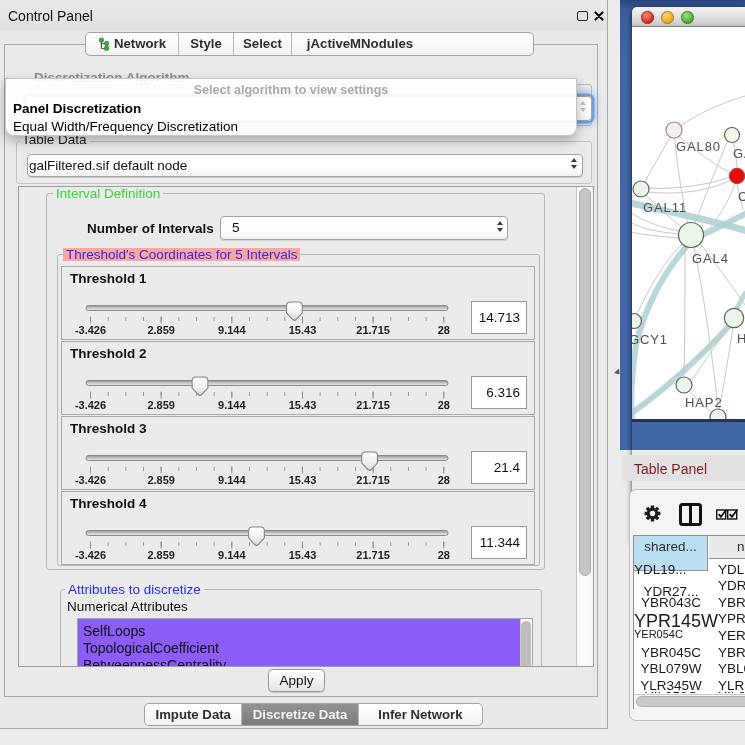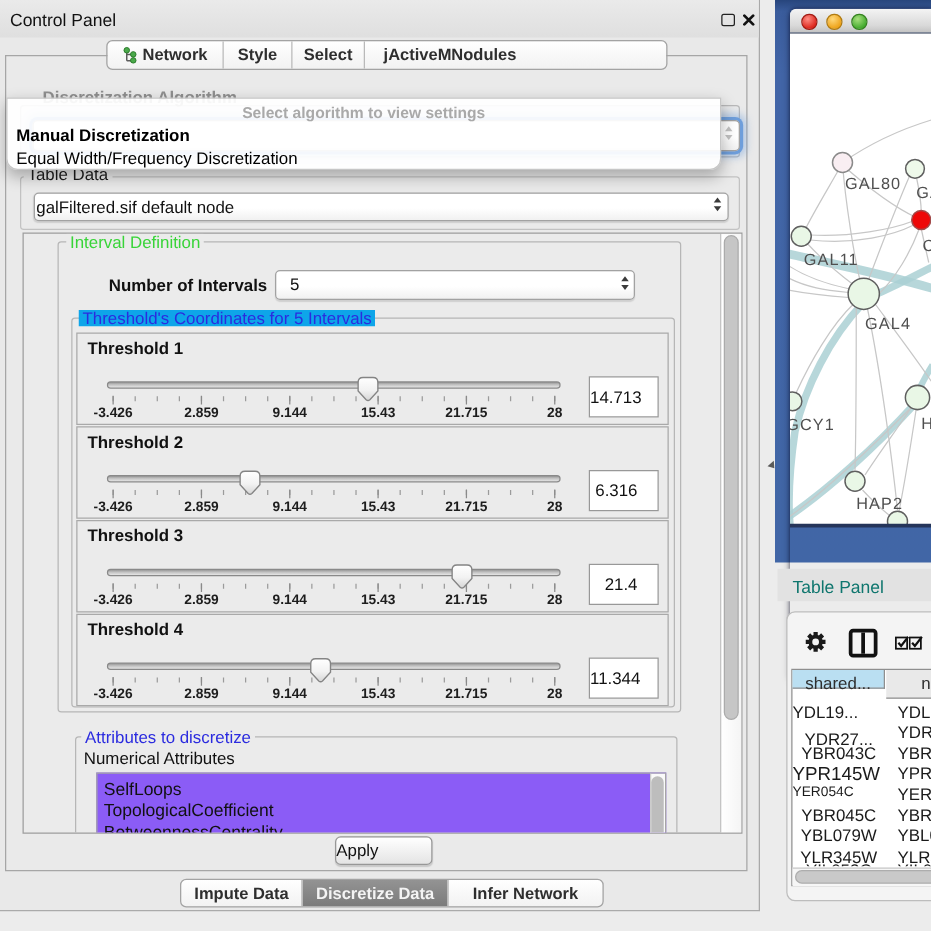--- a/index.html
+++ b/index.html
@@ -5,21 +5,21 @@
 body{position:relative;overflow:hidden;background:#ececec;font-family:"Liberation Sans",sans-serif;-webkit-font-smoothing:antialiased}
 .a{position:absolute}
 .grp{position:absolute;border:1px solid #b9b9b9;border-radius:3px}
 .gt{position:absolute;background:#eaeaea;padding:0 3px;font-size:13.5px;line-height:13.5px;white-space:nowrap}
 .combo{position:absolute;background:linear-gradient(#ffffff 55%,#f1f1f1);border:1px solid #a2a2a2;border-radius:4px;font-size:13.5px;color:#111;box-shadow:0 1px 1px rgba(0,0,0,.12)}
 .arrs{position:absolute;width:9px}
 .au{width:0;height:0;border-left:3.2px solid transparent;border-right:3.2px solid transparent;border-bottom:4.2px solid #3a3a3a;margin:0 auto 3.2px}
 .ad{width:0;height:0;border-left:3.2px solid transparent;border-right:3.2px solid transparent;border-top:4.2px solid #3a3a3a;margin:0 auto}
 .tp{position:absolute;left:42px;width:474px;height:73.5px;border:1px solid #a9a9a9;background:#ebebeb}
 .tlab{position:absolute;left:8px;top:4px;font-size:13.5px;font-weight:bold;color:#111}
-.vbox{position:absolute;left:409px;top:34px;width:56px;height:32.5px;background:#fff;border:1px solid #989898;font-size:13.5px;color:#111;text-align:right;line-height:31px;padding-right:16px}
+.vbox{position:absolute;left:409px;top:34px;width:56px;height:32.5px;background:#fff;border:1px solid #989898;font-size:13.5px;color:#111;text-align:right;line-height:31px;padding-right:6px}
 .tabbar{position:absolute;display:flex;background:linear-gradient(#ffffff,#f2f2f2);border:1px solid #a3a3a3;border-radius:5px;overflow:hidden}
 .tab{font-size:13.2px;font-weight:bold;color:#2e2e2e;text-align:center;border-left:1px solid #b9b9b9}
 .tab:first-child{border-left:none}
 .tabsel{background:linear-gradient(#939393,#7b7b7b);color:#f4f4f4}
 </style></head><body>
 <div class="a" style="left:0;top:0;width:608px;height:729px;background:#e9e9e9;border-right:1px solid #a9a9a9;border-bottom:1px solid #aaaaaa">
 <div class="a" style="left:0;top:0;width:607px;height:30px;background:linear-gradient(#eaeaea,#dfdfdf)">
 <div class="a" style="left:8px;top:8px;font-size:14px;color:#111">Control Panel</div>
 <div class="a" style="left:577px;top:11px;width:11px;height:9.5px;border:1.6px solid #222;border-radius:2px"></div>
 <svg class="a" style="left:594px;top:11px" width="10" height="10">
@@ -58,21 +58,21 @@
 <div class="a" style="left:560px;top:1px;width:12px;height:388px;background:#c6c6c6;border:1px solid #ababab;border-radius:6.5px"></div>
 <div class="grp" style="left:27px;top:6px;width:499px;height:377px;border-color:#b6b6b6"></div>
 <div class="gt" style="left:34px;top:0px;color:#38d438;background:#ebebeb">Interval Definition</div>
 <div class="a" style="left:68px;top:34px;font-size:13.5px;font-weight:bold;color:#111">Number of Intervals</div>
 <div class="combo" style="left:201px;top:29px;width:288px;height:24px;line-height:22px;padding-left:11px">5
 <div class="arrs" style="left:274px;top:4px">
           <div class="au"></div>
           <div class="ad"></div>
         </div></div>
 <div class="grp" style="left:38px;top:67px;width:483px;height:312px;border-color:#b6b6b6"></div>
-<div class="gt" style="left:44px;top:60.5px;color:#2b2bdf;background:#0ea5e9">Threshold's Coordinates for 5 Intervals</div>
+<div class="gt" style="left:44px;top:60.5px;color:#2b2bdf;background:#fca5a5">Threshold's Coordinates for 5 Intervals</div>
 <div class="tp" style="top:79px">
 <div class="tlab">Threshold 1</div>
 <svg width="474" height="73" style="position:absolute;left:0;top:0">
           <defs>
             <linearGradient id="tg266" x1="0" y1="0" x2="0" y2="1">
               <stop offset="0" stop-color="#8e8e8e"></stop>
               <stop offset="0.45" stop-color="#c2c2c2"></stop>
               <stop offset="1" stop-color="#ededed"></stop>
             </linearGradient>
             <linearGradient id="th266" x1="0" y1="0" x2="0" y2="1">
@@ -182,30 +182,30 @@
 <div class="gt" style="left:46px;top:396px;color:#2b2bdf;background:#ebebeb">Attributes to discretize</div>
 <div class="a" style="left:48px;top:412px;font-size:13.5px;font-weight:normal;color:#111">Numerical Attributes</div>
 <div class="a" style="left:58px;top:431px;width:456px;height:60px;background:#8b5cf6;border:1px solid #a5a5a5">
 <div class="a" style="left:5px;top:4px;font-size:14px;color:#111">SelfLoops</div>
 <div class="a" style="left:5px;top:21px;font-size:14px;color:#111">TopologicalCoefficient</div>
 <div class="a" style="left:5px;top:38px;font-size:14px;color:#111">BetweennessCentrality</div>
 <div class="a" style="right:0;top:0;width:12px;height:58px;background:#fafafa;border-left:1px solid #ccc"></div>
 <div class="a" style="right:1px;top:2px;width:10px;height:54px;background:#bdbdbd;border-radius:5px 5px 0 0"></div>
 </div>
 </div>
-<div class="a" style="left:268px;top:669px;width:78px;height:23px;background:linear-gradient(#ffffff,#e4e4e4);border:1px solid #979797;border-radius:4.5px;font-size:13.5px;color:#111;line-height:21px;box-shadow:0 1px 1px rgba(0,0,0,.15)">Apply</div>
+<div class="a" style="left:268px;top:669px;width:57px;height:23px;background:linear-gradient(#ffffff,#e4e4e4);border:1px solid #979797;border-radius:4.5px;font-size:13.5px;color:#111;text-align:center;line-height:21px;box-shadow:0 1px 1px rgba(0,0,0,.15)">Apply</div>
 <div class="tabbar" style="left:144px;top:703px;width:339px;height:23px">
 <div class="tab" style="width:97px;line-height:21px">Impute Data</div>
 <div class="tab tabsel" style="width:117px;line-height:21px">Discretize Data</div>
 <div class="tab" style="width:125px;line-height:21px">Infer Network</div>
 </div>
 </div>
 <div class="a" style="left:5px;top:78px;width:572px;height:58px;background:rgba(255,255,255,.92);border:1px solid #c6c6c6;border-radius:0 0 9px 9px;box-shadow:0 5px 12px rgba(0,0,0,.28);z-index:60">
 <div style="text-align:center;font-size:12.5px;font-weight:bold;color:#a9a9a9;margin-top:4px">Select algorithm to view settings</div>
-<div style="font-size:13.5px;font-weight:bold;color:#000;margin:4px 0 0 7px">Manual Discretization</div>
+<div style="font-size:13.5px;font-weight:bold;color:#000;margin:4px 0 0 7px">Panel Discretization</div>
 <div style="font-size:13.5px;color:#000;margin:2.5px 0 0 7px">Equal Width/Frequency Discretization</div>
 </div>
 <svg class="a" style="left:613px;top:367px" width="8" height="9">
     <path d="M1 6 L6 1.5 L6.5 7.5 Z" fill="#5a5a5a"></path>
   </svg>
 <div class="a" style="left:620px;top:0;width:125px;height:450px;background:linear-gradient(#27457c 0px,#3a5c9c 9px,#4265a7 60px,#4166a6 100%)">
 <div class="a" style="left:12px;top:7px;width:113px;height:534px;border-radius:5px 0 0 0;overflow:hidden;box-shadow:0 2px 6px rgba(0,0,25,.5),0 0 3px rgba(0,0,30,.4)">
 <div class="a" style="left:0;top:0;width:113px;height:20px;background:linear-gradient(#f4f4f4 0,#d9d9d9 70%,#c3c3c3 100%);border-bottom:1px solid #7e7e7e"></div>
 <div class="a" style="left:9px;top:4px;width:12.5px;height:12.5px;border-radius:50%;background:radial-gradient(circle at 38% 30%,#ff8d84,#dd2a20 70%);border:1px solid #a21b13"></div>
 <div class="a" style="left:29px;top:4px;width:12.5px;height:12.5px;border-radius:50%;background:radial-gradient(circle at 38% 30%,#ffd87a,#eea41c 70%);border:1px solid #b07b12"></div>
@@ -255,21 +255,21 @@
           <text x="60" y="236" font-size="13" letter-spacing="0.9" fill="#4f4f4f">GAL4</text>
           <text x="-3" y="317" font-size="13" letter-spacing="0.9" fill="#4f4f4f">GCY1</text>
           <text x="105" y="316" font-size="13" letter-spacing="0.9" fill="#4f4f4f">H</text>
           <text x="53" y="380" font-size="13" letter-spacing="0.9" fill="#4f4f4f">HAP2</text>
         </svg>
 </div>
 </div>
 <div class="a" style="left:12px;top:419px;width:113px;height:2.5px;background:#25355a"></div>
 </div>
 <div class="a" style="left:622px;top:455px;width:123px;height:26px;background:#e2e2e2">
-<div class="a" style="left:12px;top:6px;font-size:14px;color:#0f766e">Table Panel</div>
+<div class="a" style="left:12px;top:6px;font-size:14px;color:#7f1d1d">Table Panel</div>
   </div>
 <div class="a" style="left:629px;top:489px;width:125px;height:232px;background:#f4f4f4;border:1px solid #bdbdbd;border-radius:7px">
 <svg class="a" style="left:13px;top:14px" width="19" height="19" viewBox="0 0 19 19">
       <g fill="#1a1a1a">
         <circle cx="9.5" cy="9.5" r="5.7"></circle>
         <g stroke="#1a1a1a" stroke-width="3.4">
           <path d="M9.5 1.6v15.8M1.6 9.5h15.8M3.9 3.9l11.2 11.2M15.1 3.9L3.9 15.1"></path>
         </g>
       </g>
       <circle cx="9.5" cy="9.5" r="2.7" fill="#f4f4f4"></circle>
@@ -279,30 +279,30 @@
     </div>
 <svg class="a" style="left:86px;top:18px" width="12" height="12" viewBox="0 0 12 12">
       <rect x="0.7" y="2" width="9" height="9" fill="none" stroke="#111" stroke-width="1.4"></rect>
       <path d="M2.7 6.2l2.2 2.6 5.6-7.3" stroke="#111" stroke-width="1.8" fill="none"></path>
     </svg>
 <svg class="a" style="left:97px;top:18px" width="12" height="12" viewBox="0 0 12 12">
       <rect x="0.7" y="2" width="9" height="9" fill="none" stroke="#111" stroke-width="1.4"></rect>
       <path d="M2.7 6.2l2.2 2.6 5.6-7.3" stroke="#111" stroke-width="1.8" fill="none"></path>
     </svg>
 <div class="a" style="left:3px;top:45px;width:122px;height:174px;border:1px solid #8f8f8f;background:#fff">
-<div class="a" style="left:0;top:0;width:74px;height:15px;background:#badff2;border-right:1px solid #8f8f8f;border-bottom:1px solid #8f8f8f;font-size:13.5px;color:#2e2e2e;text-align:center;line-height:22px">shared...</div>
+<div class="a" style="left:0;top:0;width:74px;height:35px;background:#badff2;border-right:1px solid #8f8f8f;border-bottom:1px solid #8f8f8f;font-size:13.5px;color:#2e2e2e;text-align:center;line-height:22px">shared...</div>
 <div class="a" style="left:75px;top:0;width:47px;height:23px;background:#e9e9e9;border-bottom:1px solid #8f8f8f;font-size:13.5px;color:#2e2e2e;padding-left:28px;line-height:22px">n</div>
 <div class="a" style="left:0;top:25.5px;width:122px;height:131.5px;overflow:hidden">
 <div class="a" style="left:0;top:0.0px;width:74px;font-size:13.5px;color:#1a1a1a;text-align:left">YDL19...</div>
 <div class="a" style="left:84px;top:0.0px;font-size:13.5px;color:#1a1a1a;white-space:nowrap">YDL1</div>
 <div class="a" style="left:0;top:22px;width:74px;font-size:13.5px;color:#1a1a1a;text-align:center">YDR27...</div>
 <div class="a" style="left:84px;top:16.6px;font-size:13.5px;color:#1a1a1a;white-space:nowrap">YDR2</div>
 <div class="a" style="left:0;top:33.2px;width:74px;font-size:13.5px;color:#1a1a1a;text-align:center">YBR043C</div>
 <div class="a" style="left:84px;top:33.2px;font-size:13.5px;color:#1a1a1a;white-space:nowrap">YBR0</div>
-<div class="a" style="left:0;top:49.8px;width:74px;font-size:15px;color:#1a1a1a;text-align:left">YPR145W</div>
+<div class="a" style="left:0;top:49.8px;width:74px;font-size:18px;color:#1a1a1a;text-align:center">YPR145W</div>
 <div class="a" style="left:84px;top:49.8px;font-size:13.5px;color:#1a1a1a;white-space:nowrap">YPR1</div>
 <div class="a" style="left:0;top:66.4px;width:74px;font-size:11px;color:#1a1a1a;text-align:left">YER054C</div>
 <div class="a" style="left:84px;top:66.4px;font-size:13.5px;color:#1a1a1a;white-space:nowrap">YER0</div>
 <div class="a" style="left:0;top:83.0px;width:74px;font-size:13.5px;color:#1a1a1a;text-align:center">YBR045C</div>
 <div class="a" style="left:84px;top:83.0px;font-size:13.5px;color:#1a1a1a;white-space:nowrap">YBR0</div>
 <div class="a" style="left:0;top:99.6px;width:74px;font-size:13.5px;color:#1a1a1a;text-align:center">YBL079W</div>
 <div class="a" style="left:84px;top:99.6px;font-size:13.5px;color:#1a1a1a;white-space:nowrap">YBL0</div>
 <div class="a" style="left:0;top:116.2px;width:74px;font-size:13.5px;color:#1a1a1a;text-align:center">YLR345W</div>
 <div class="a" style="left:84px;top:116.2px;font-size:13.5px;color:#1a1a1a;white-space:nowrap">YLR3</div>
 <div class="a" style="left:0;top:127.5px;width:74px;font-size:13.5px;color:#1a1a1a;text-align:center">YIL053C</div>

